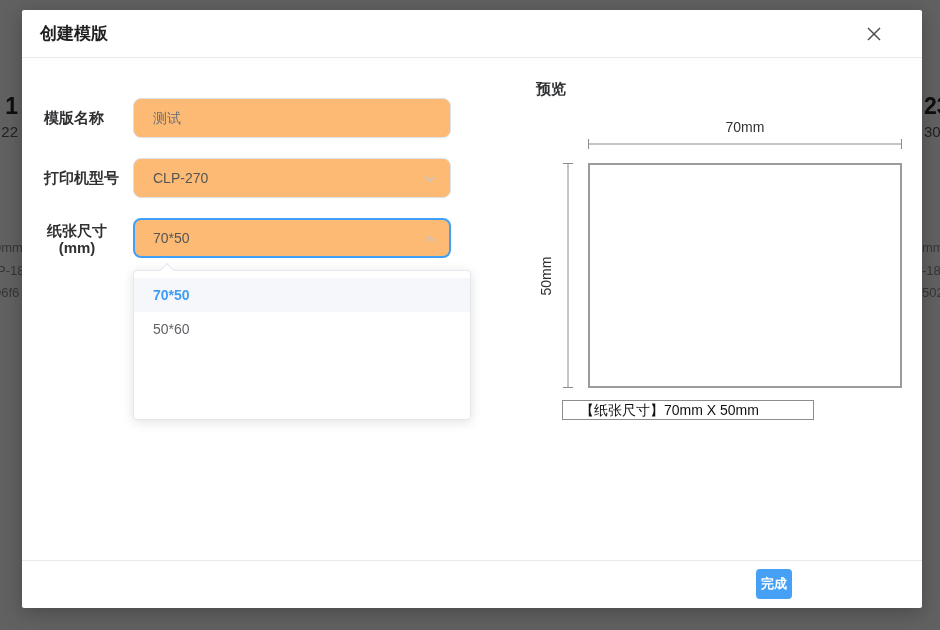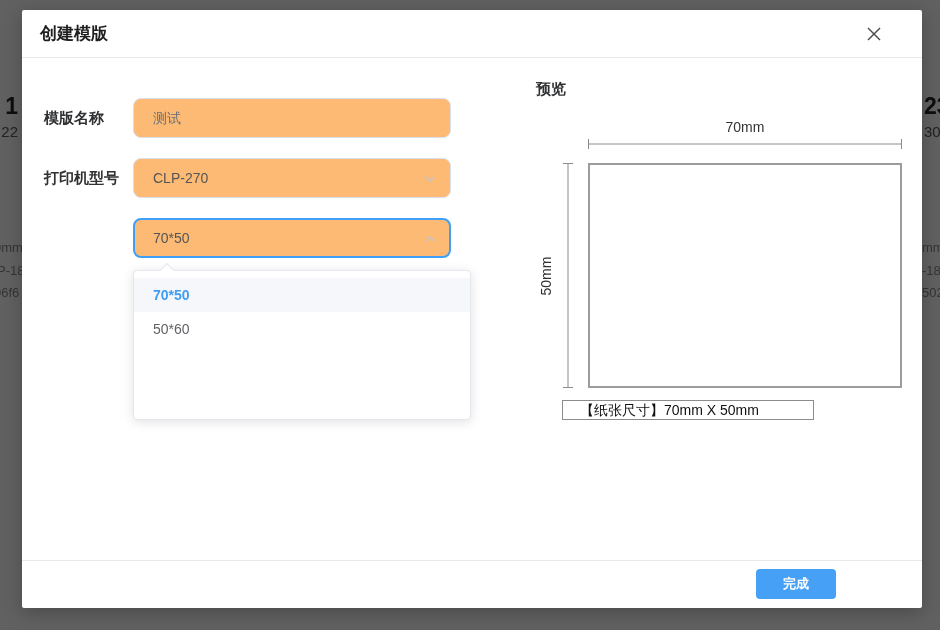--- a/index.html
+++ b/index.html
@@ -69,21 +69,21 @@
   .height-label { transform: rotate(-90deg); white-space: nowrap; font-size: 14px; color: #303133; }
   .size-caption {
     position: absolute; left: 540px; top: 390px; width: 252px; height: 20px;
     border: 1px solid #8c8c8c; font-size: 14px; line-height: 18px; padding-left: 17px; color: #111;
     white-space: nowrap; overflow: hidden;
   }
 
   
   .modal-footer { position: absolute; left: 0; right: 0; top: 550px; bottom: 0; border-top: 1px solid #e9e9e9; }
   .done-button {
-    position: absolute; left: 734px; top: 8px; width: 80px; height: 30px;
+    position: absolute; left: 734px; top: 8px; width: 36px; height: 30px;
     background: #45a0f6; border: none; border-radius: 4px;
     color: #ffffff; font-size: 13px; font-weight: 600; cursor: pointer;
     font-family: inherit;
   }
 </style>
 </head>
 <body>
 
 <div id="screen">
 
@@ -124,20 +124,24 @@
     <div class="form-label lh40" style="left:22px; top:148px;">打印机型号</div>
     <div class="field-box" style="top:148px;">
       <span>CLP-270</span>
       <span class="select-caret">
         <svg width="12" height="12" viewBox="0 0 12 12">
             <polyline points="2,4 6,8 10,4" fill="none" stroke="#c0c4cc" stroke-width="1.4"></polyline>
           </svg>
       </span>
     </div>
 
+    <div class="form-label label-2line" style="left:20px; top:212px;">
+      <div>纸张尺寸</div>
+      <div>(mm)</div>
+    </div>
     <div class="field-box is-focus" style="top:208px;">
       <span>70*50</span>
       <span class="select-caret">
         <svg width="12" height="12" viewBox="0 0 12 12">
             <polyline points="2,8 6,4 10,8" fill="none" stroke="#c0c4cc" stroke-width="1.4"></polyline>
           </svg>
       </span>
     </div>
 
     <div class="dropdown-arrow"></div>

